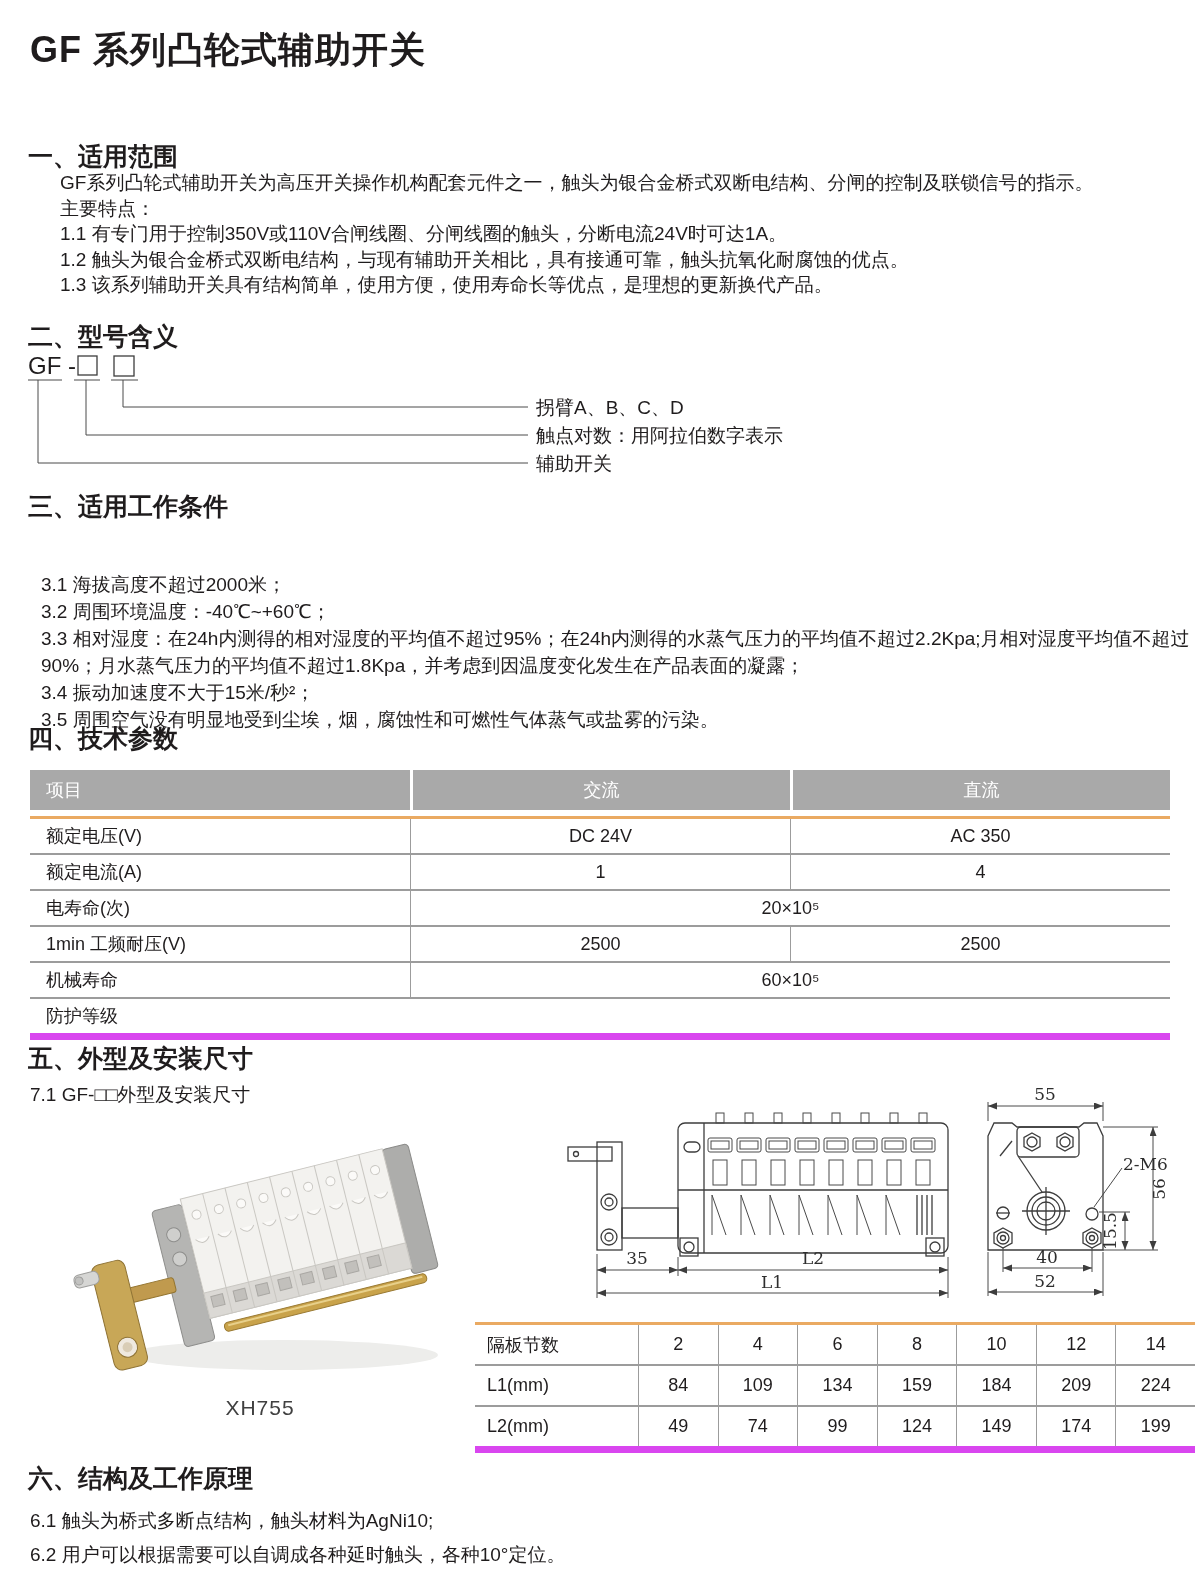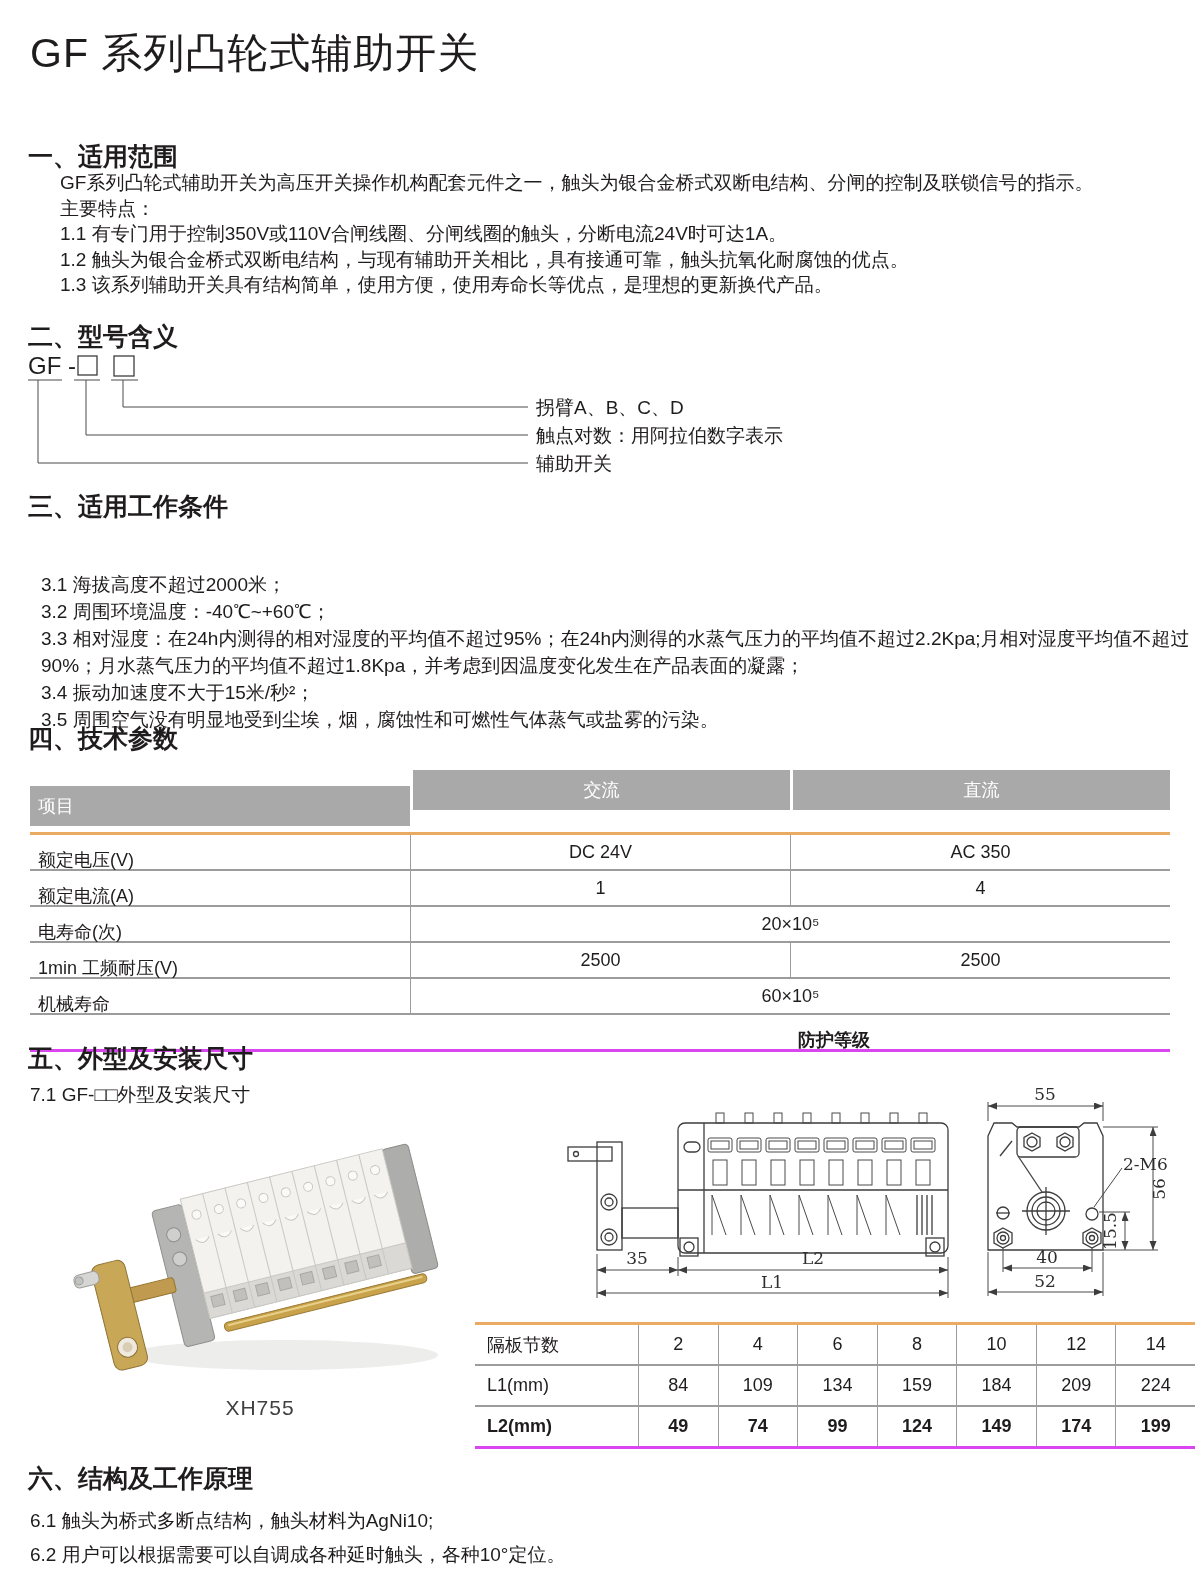--- a/index.html
+++ b/index.html
@@ -1,41 +1,41 @@
 <!DOCTYPE html>
 <html><head>
 <meta charset="utf-8">
 <style>
   html,body{margin:0;padding:0;background:#fff;}
   .page{position:relative;width:1200px;height:1574px;background:#ffffff;overflow:hidden;
         font-family:"Liberation Sans",sans-serif;color:#1f1c1d;}
   .abs{position:absolute;}
-  .title{font-size:41px;font-weight:400;letter-spacing:1px;white-space:nowrap;}
+  .title{font-size:36px;font-weight:700;letter-spacing:1px;white-space:nowrap;}
   .sec-h{font-size:25px;font-weight:700;white-space:nowrap;}
   .body-p{font-size:19px;line-height:25.5px;white-space:nowrap;margin:0;}
   .cond-p{font-size:19px;line-height:27px;margin:0;}
   .nowrap{white-space:nowrap;}
   .wrapline{white-space:normal;}
   .sub-p{font-size:19px;white-space:nowrap;}
   .caption{font-size:21px;color:#404040;text-align:center;letter-spacing:1px;}
 
   
   .ttable{position:absolute;}
   .thead{display:flex;gap:3px;}
   .th{background:#a9a9a9;color:#ffffff;display:flex;align-items:center;justify-content:center;}
   .orange-rule{height:3px;background:#eaaa62;margin-top:6px;}
   .trow{display:flex;border-bottom:2px solid #9c9c9c;}
   .td{display:flex;align-items:center;justify-content:center;font-size:18px;}
-  .ttable .trow:last-child{border-bottom:3px solid #d946ef;font-weight:bold;}
+  .ttable .trow:last-child{border-bottom:7px solid #d946ef;}
 
   .tech .th{height:40px;font-size:18px;}
   .tech .c1{width:380px;box-sizing:border-box;}
-  .tech .th.c1,.tech .td.c1{justify-content:flex-start;padding-left:8px;margin-top:16px;}
+  .tech .th.c1,.tech .td.c1{justify-content:flex-start;padding-left:16px;}
   .tech .cv{flex:1;}
-  .tech .trow{height:34px;justify-content:flex-end;}
+  .tech .trow{height:34px;}
   .tech .td.cv{border-left:1.5px solid #9c9c9c;}
   .tech .td.cspan{flex:2;border-left:1.5px solid #9c9c9c;}
 
   .dims .th{height:38px;font-size:17px;}
   .dims .c1{width:163px;box-sizing:border-box;}
   .dims .th.c1,.dims .td.c1{justify-content:flex-start;padding-left:12px;}
   .dims .cv{flex:1;}
   .dims .trow{height:39px;}
   .dims .td.cv{border-left:1.5px solid #9c9c9c;}
 

